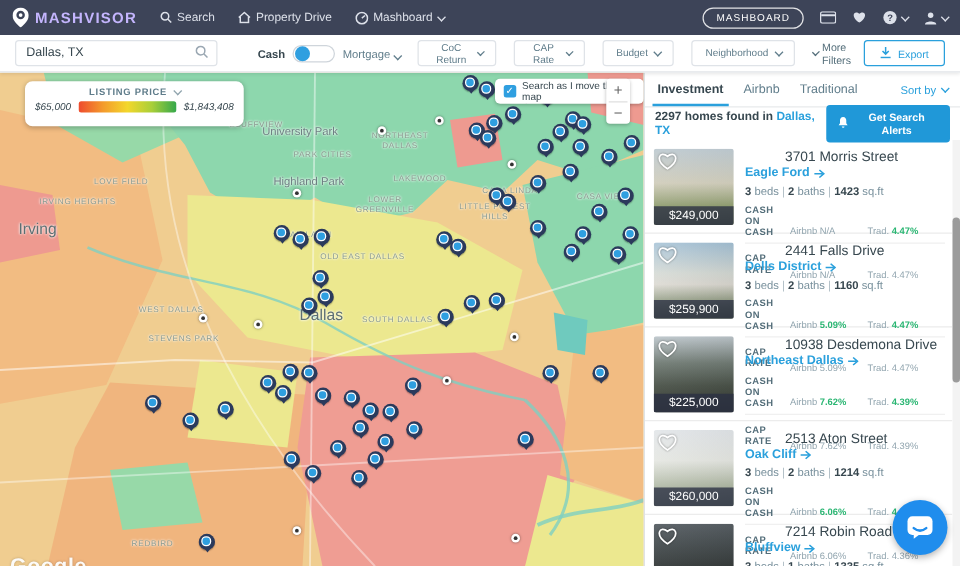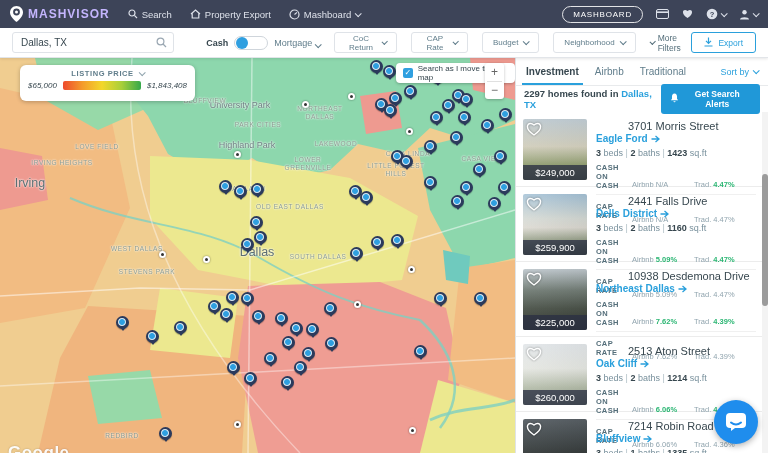--- a/index.html
+++ b/index.html
@@ -159,21 +159,21 @@
           </svg>
       </span>
       <span>Search</span>
     </div>
     <div class="nav-item">
       <span class="nav-ic">
         <svg width="11" height="10" viewBox="0 0 11 10">
             <path d="M1 5 L5.5 1 L10 5 M2.2 4.4 V9 H8.8 V4.4" fill="none" stroke="currentColor" stroke-width="1.2"></path>
           </svg>
       </span>
-      <span>Property Export</span>
+      <span>Property Drive</span>
     </div>
     <div class="nav-item">
       <span class="nav-ic">
         <svg width="11" height="11" viewBox="0 0 11 11">
             <circle cx="5.5" cy="5.5" r="4.5" fill="none" stroke="currentColor" stroke-width="1.2"></circle>
             <line x1="5.5" y1="5.5" x2="8" y2="3.4" stroke="currentColor" stroke-width="1.2"></line>
           </svg>
       </span>
       <span>Mashboard</span>
       <span class="chev"></span>

